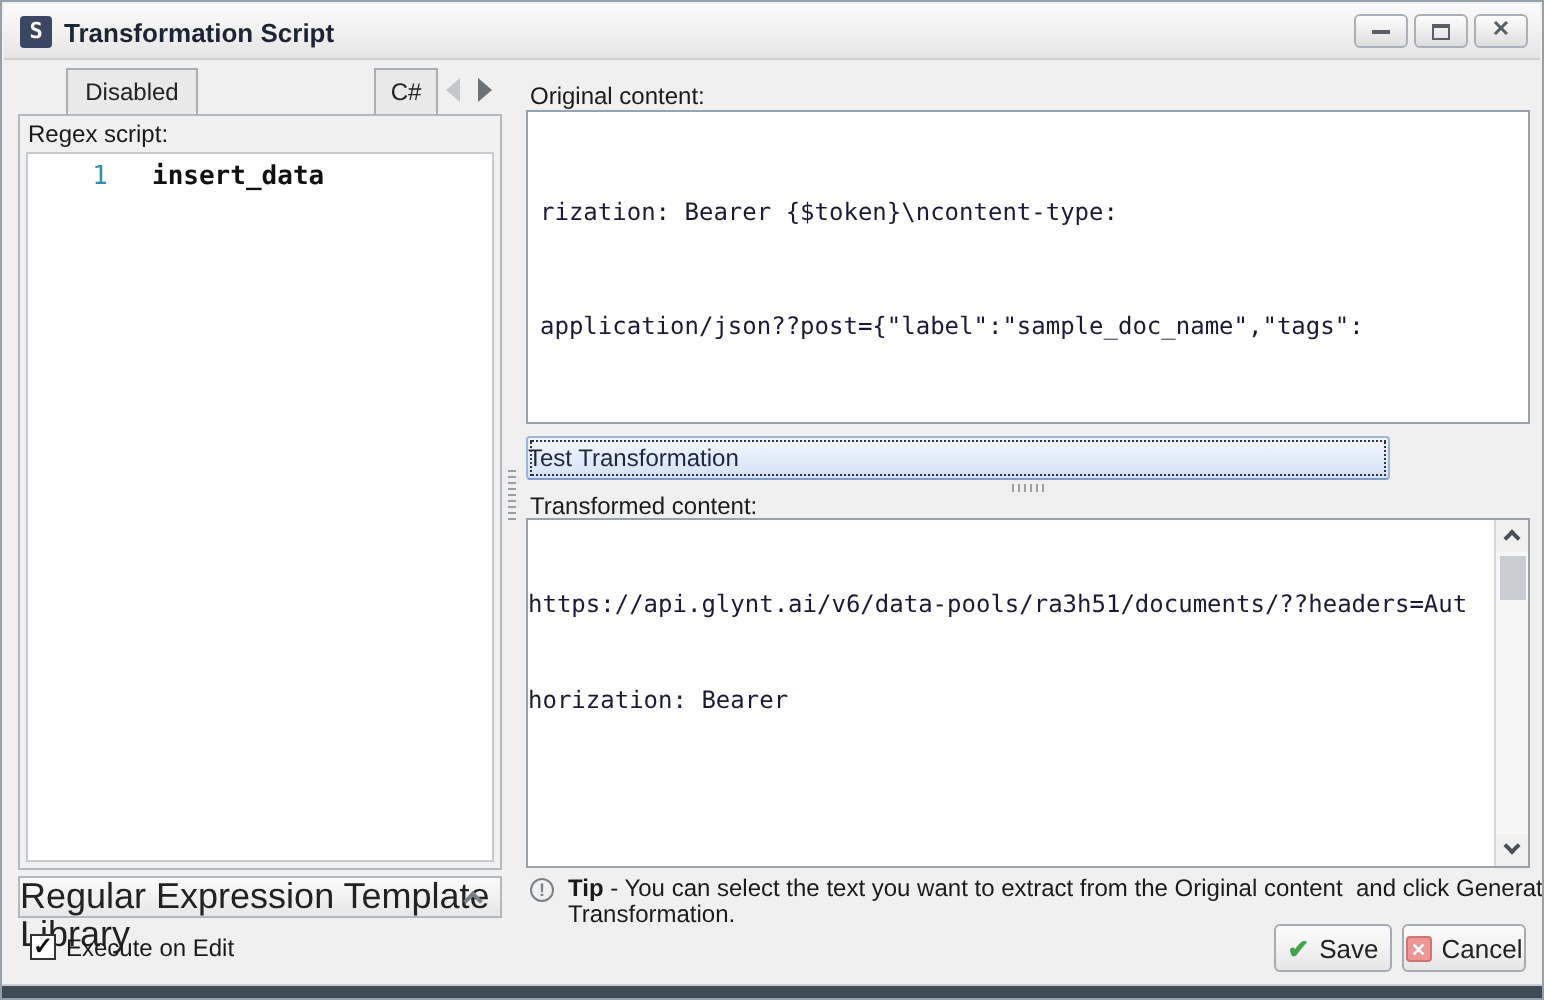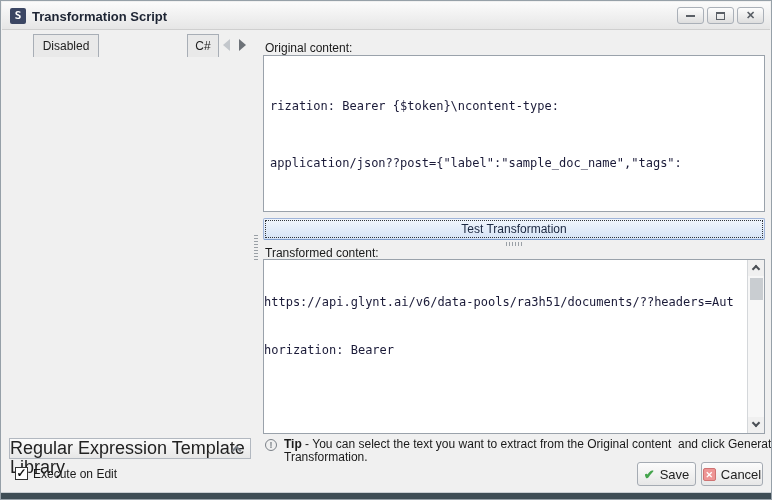--- a/index.html
+++ b/index.html
@@ -75,25 +75,25 @@
   .lbl-transformed { left:264px; top:245px; }
   .textbox {
     position:absolute; left:262px; width:502px; background:#ffffff;
     border:1px solid #9aa2ab; overflow:hidden;
     font-family:"DejaVu Sans Mono", monospace; font-size:12px; color:#1a1a38;
     white-space:pre;
   }
   .box-original    { top:54px;  height:157px; padding:3px 6px; line-height:19px; }
   .box-transformed { top:258px; height:175px; padding:2px 23px 2px 0; line-height:16px; }
   .test-btn {
-    position:absolute; left:262px; top:217px; width:502px; height:22px;
+    position:absolute; left:262px; top:217px; width:432px; height:22px;
     background:linear-gradient(#f1f6fc,#d5e3f6);
     border:1px solid #9fb4d9; border-bottom-color:#7e9ccb; border-radius:2px;
     outline:1px dotted #30343a; outline-offset:-3px;
-    font-size:12px; color:#1b2740; text-align:center; line-height:20px; cursor:default;
+    font-size:12px; color:#1b2740; text-align:left; line-height:20px; cursor:default;
   }
   .hgrip {
     position:absolute; left:505px; top:241px; width:18px; height:4px;
     background:repeating-linear-gradient(90deg,#9aa0a6 0 1px,transparent 1px 3px);
   }
   .vgrip {
     position:absolute; left:253px; top:233px; width:4px; height:26px;
     background:repeating-linear-gradient(0deg,#9aa0a6 0 1px,transparent 1px 3px);
   }
   
@@ -156,20 +156,29 @@
     <div class="winbtn close">
         <div class="glyph-x">✕</div>
       </div>
   </div>
 
   <div class="tab inactive1">Disabled</div>
   <div class="tab inactive2">C#</div>
   <div class="tab-arrow left"></div>
   <div class="tab-arrow right"></div>
 
+  <div class="groupbox">
+    <div class="group-label">Regex script:</div>
+    <div class="editor">
+      <div class="editor-row">
+        <span class="lineno">1</span>
+        <span class="codetext">insert_data</span>
+      </div>
+    </div>
+  </div>
 
   <div class="expander">
     <span>Regular Expression Template Library</span>
     <div class="chev up"></div>
   </div>
 
   <div class="rlabel lbl-original">Original content:</div>
   <div class="textbox box-original">
     <div>rization: Bearer {$token}\ncontent-type:</div>
     <div>application/json??post={"label":"sample_doc_name","tags":</div>

